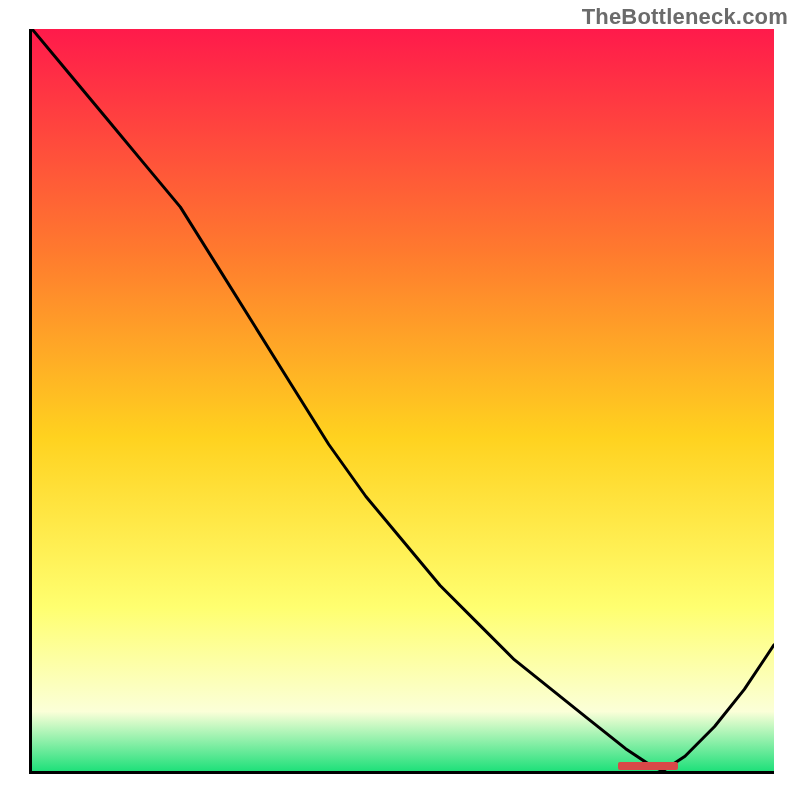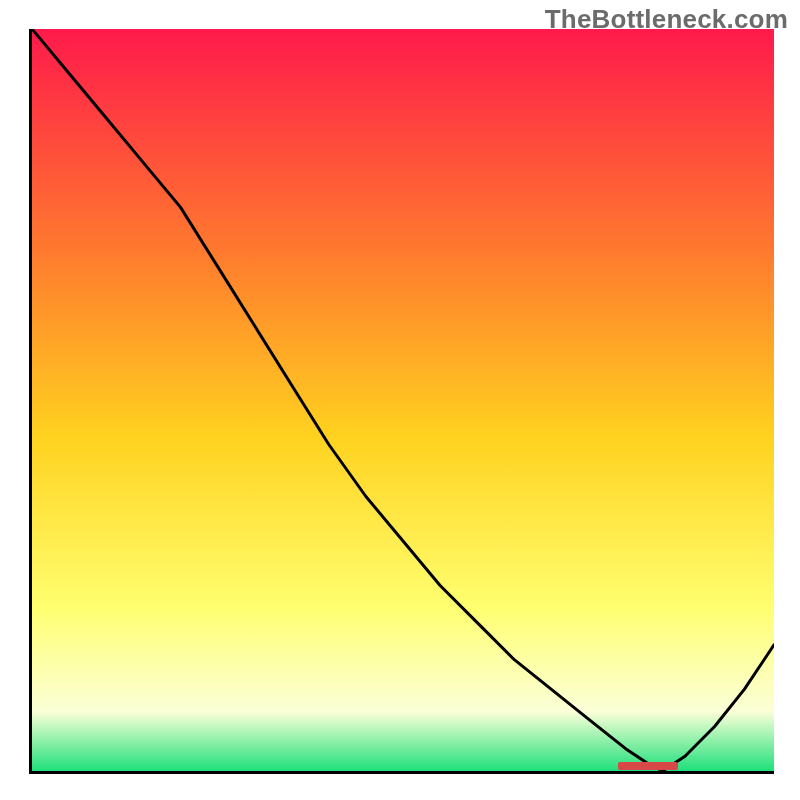--- a/index.html
+++ b/index.html
@@ -13,21 +13,21 @@
   }
   .frame {
     position: relative;
     width: 800px;
     height: 800px;
   }
   .watermark {
     position: absolute;
     top: 4px;
     right: 12px;
-    font-size: 26px;
+    font-size: 22px;
     font-weight: 600;
     color: #6b6b6b;
     letter-spacing: 0.2px;
   }
   .plot-area {
     position: absolute;
     left: 29px;
     top: 29px;
     width: 742px;
     height: 742px;

